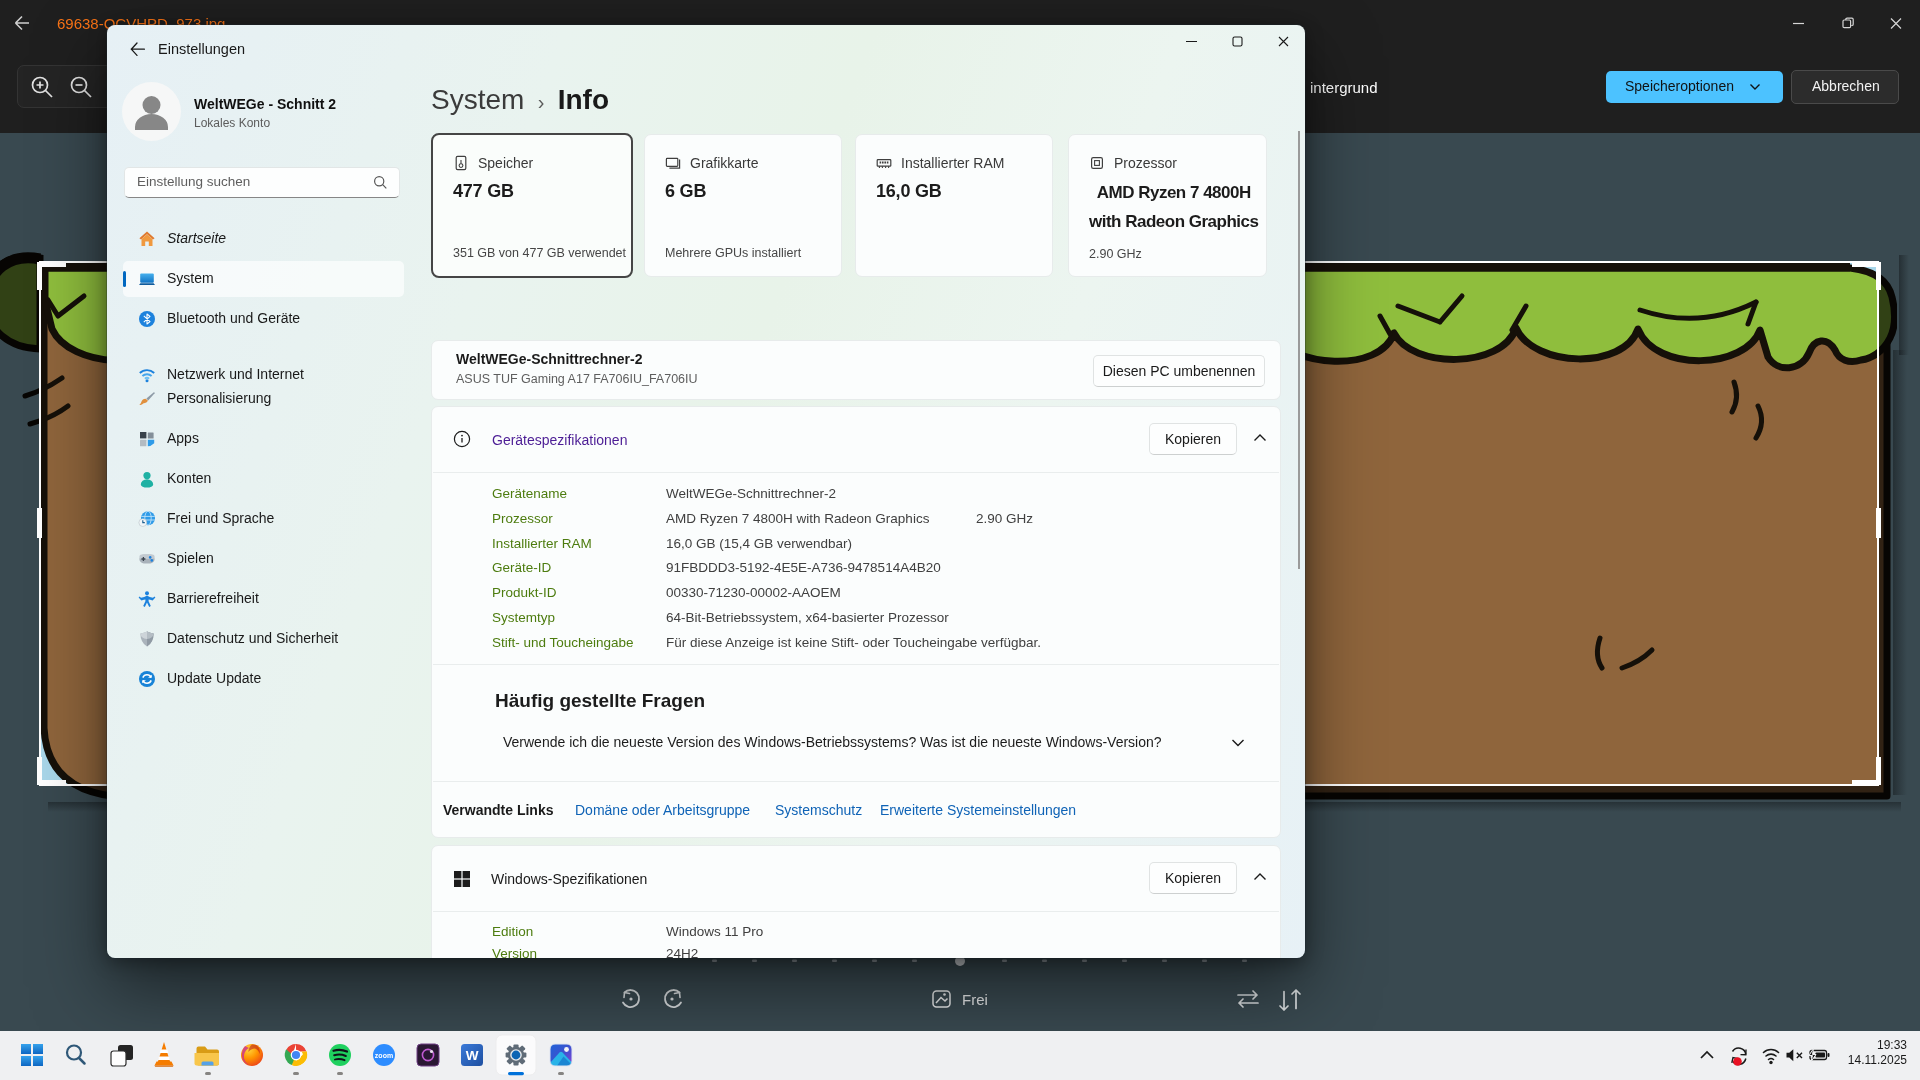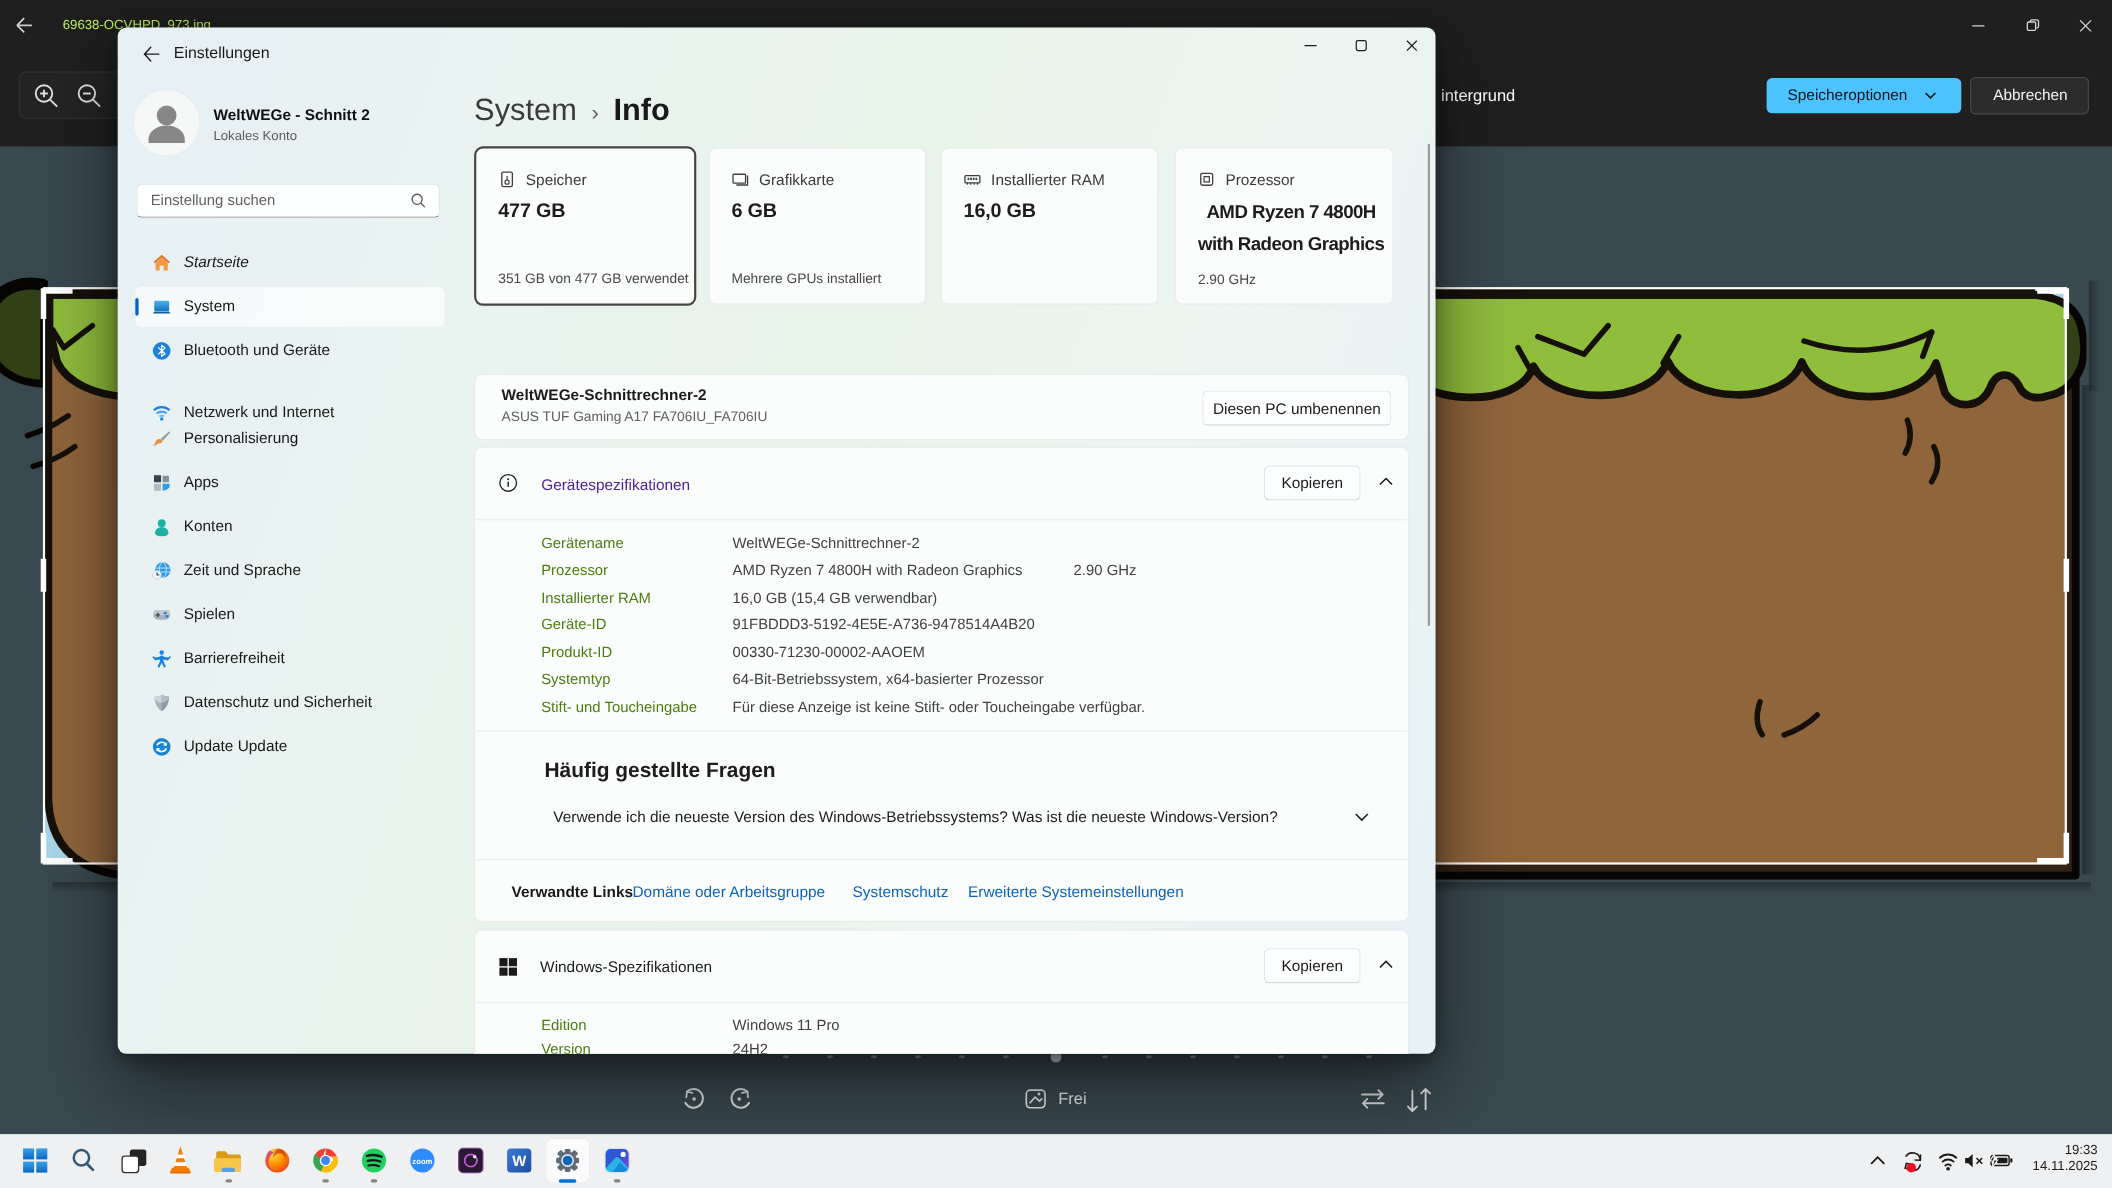--- a/index.html
+++ b/index.html
@@ -3,21 +3,21 @@
 <meta charset="utf-8">
 <style>
   * { margin:0; padding:0; box-sizing:border-box; }
   html,body { width:1920px; height:1080px; overflow:hidden; font-family:"Liberation Sans", sans-serif; }
   .abs { position:absolute; }
   #stage { position:relative; width:1920px; height:1080px; background:#39444b; }
 
   
   #topbar { position:absolute; left:0; top:0; width:1920px; height:133px; background:#1f1f1f; }
   #zoompanel { position:absolute; left:17px; top:65px; width:280px; height:43px; background:#242424; border:1px solid #343434; border-radius:7px; }
-  #etitle { position:absolute; left:57px; top:15px; color:#bef264; font-size:12px; }
+  #etitle { position:absolute; left:57px; top:15px; color:#f97316; font-size:15px; }
   #canvas { position:absolute; left:0; top:133px; width:1920px; height:898px; background:rgb(57,73,80); }
 
   
   #freilabel { position:absolute; left:962px; top:991px; color:#e9ebec; font-size:15px; }
 
   
   #win {
     position:absolute; left:107px; top:25px; width:1198px; height:933px;
     border-radius:8px;
     background:linear-gradient(110deg,#e6f0f5 0%, #e9f3ef 30%, #e8f3e9 50%, #ecf5f0 70%, #e7f1f6 100%);
@@ -300,21 +300,21 @@
         <span class="lbl">Konten</span>
       </div>
       <div class="nav-item" style="top:476px;">
         <svg class="ico" viewBox="0 0 18 18">
             <circle cx="10" cy="8.2" r="7" fill="#2f9be8"></circle>
             <ellipse cx="10" cy="8.2" rx="3.2" ry="7" fill="none" stroke="#bfe2f8" stroke-width="0.9"></ellipse>
             <path d="M3.2 6.4 H16.8 M3.2 10 H16.8" stroke="#bfe2f8" stroke-width="0.9"></path>
             <circle cx="4.8" cy="12.6" r="3.9" fill="#f2f6f8" stroke="#aeb8bf" stroke-width="0.5"></circle>
             <path d="M4.8 10.3 V12.6 H6.8" stroke="#1b5e8e" stroke-width="1.1" fill="none"></path>
           </svg>
-        <span class="lbl">Zeit und Sprache</span>
+        <span class="lbl">Frei und Sprache</span>
       </div>
       <div class="nav-item" style="top:516px;">
         <svg class="ico" viewBox="0 0 18 18">
             <rect x="1.4" y="4.6" width="15.2" height="8.8" rx="4.4" fill="#a9b2ba"></rect>
             <rect x="1.4" y="4.6" width="15.2" height="4.4" rx="2.2" fill="#c2cad0"></rect>
             <path d="M5.4 7 L5.4 11 M3.4 9 L7.4 9" stroke="#3c4650" stroke-width="1.3"></path>
             <circle cx="12.2" cy="7.4" r="1.3" fill="#1d82dd"></circle>
             <circle cx="13.8" cy="10.4" r="1.3" fill="#1d82dd"></circle>
           </svg>
         <span class="lbl">Spielen</span>
@@ -425,21 +425,21 @@
           <div class="specval" style="top:203px;">64-Bit-Betriebssystem, x64-basierter Prozessor</div>
         <div class="speclbl" style="top:228px;">Stift- und Toucheingabe</div>
           <div class="specval" style="top:228px;">Für diese Anzeige ist keine Stift- oder Toucheingabe verfügbar.</div>
         <div class="divider" style="top:257px;"></div>
         <div class="abs" style="left:63px;top:283px;font-size:19px;font-weight:600;color:#1c1c1c;">Häufig gestellte Fragen</div>
         <div class="abs" style="left:71px;top:327px;font-size:14px;color:#1c1c1c;">Verwende ich die neueste Version des Windows-Betriebssystems? Was ist die neueste Windows-Version?</div>
         <svg class="abs" style="left:799px;top:331px;" width="14" height="10" viewBox="0 0 14 10">
             <path d="M1.5 2 L7 7.5 L12.5 2" stroke="#1a1a1a" stroke-width="1.4" fill="none"></path>
           </svg>
         <div class="divider" style="top:374px;"></div>
-        <div class="abs" style="left:33px;top:395px;font-size:14px;font-weight:700;color:#1a1a1a;">Verwandte Links</div>
+        <div class="abs" style="left:11px;top:395px;font-size:14px;font-weight:700;color:#1a1a1a;">Verwandte Links</div>
         <div class="abs link" style="left:143px;top:395px;">Domäne oder Arbeitsgruppe</div>
         <div class="abs link" style="left:343px;top:395px;">Systemschutz</div>
         <div class="abs link" style="left:448px;top:395px;">Erweiterte Systemeinstellungen</div>
       </div>
 
       <div class="card" style="left:0;top:820px;width:850px;height:150px;">
         <svg class="abs" style="left:21px;top:24px;" width="18" height="18" viewBox="0 0 18 18">
             <rect x="1" y="1" width="7.4" height="7.4" fill="#1b1b1b"></rect>
             <rect x="9.6" y="1" width="7.4" height="7.4" fill="#1b1b1b"></rect>
             <rect x="1" y="9.6" width="7.4" height="7.4" fill="#1b1b1b"></rect>

